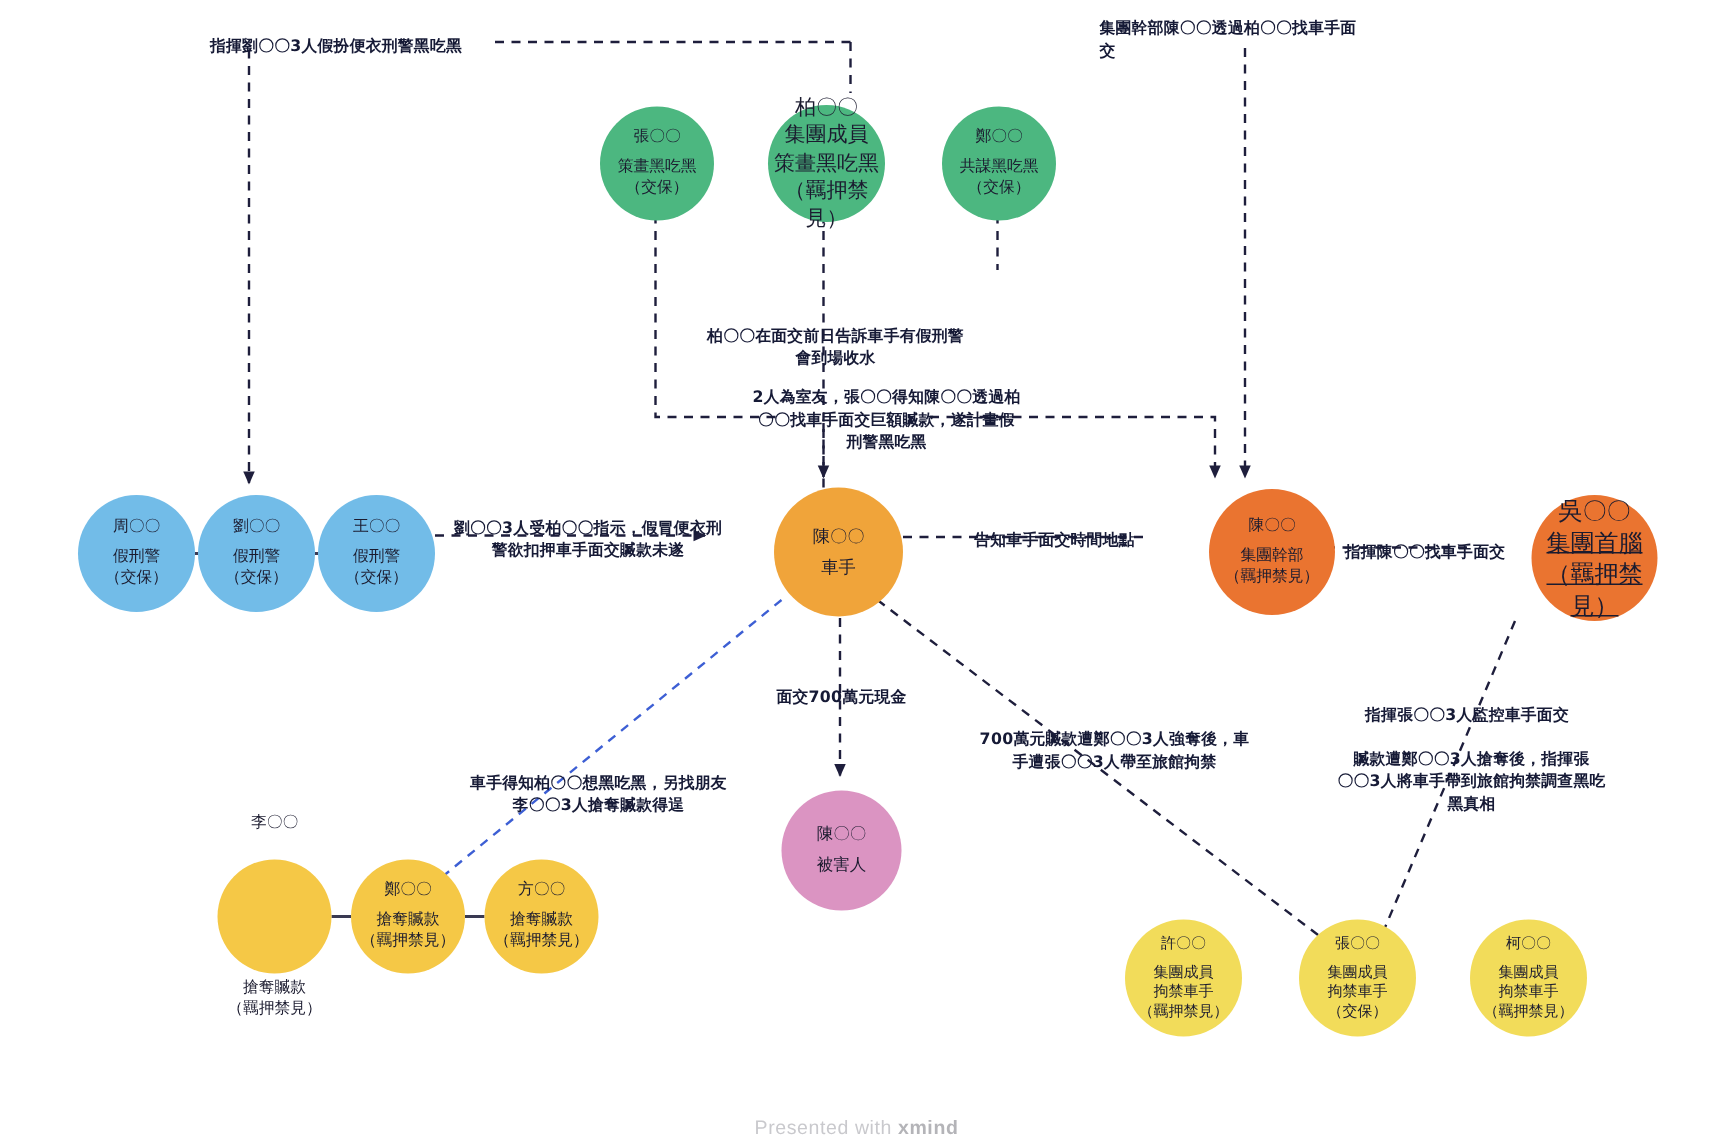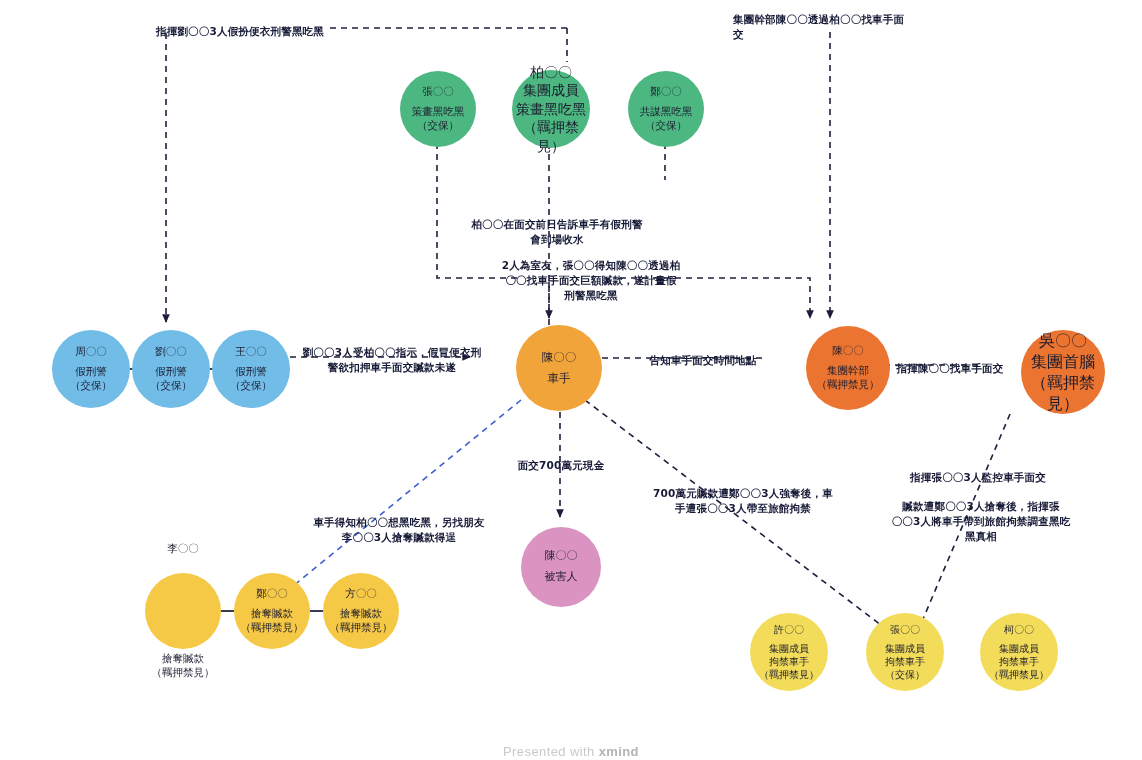--- a/index.html
+++ b/index.html
@@ -142,21 +142,21 @@
     </div>
     <div class="node" style="left: 806px; top: 326px; width: 84px; height: 84px; background: rgb(234, 116, 48); font-size: 10.5px;">
       <div class="nm">陳〇〇</div>
       <div class="gap"></div>
       <div class="rl" style="white-space: pre-line;">集團幹部
 （羈押禁見）</div>
     </div>
     <div class="node" style="left: 1021px; top: 330px; width: 84px; height: 84px; background: rgb(234, 116, 48); font-size: 16px;">
       <div class="nm">吳〇〇</div>
       <div class="gap"></div>
-      <div class="rl" style="white-space: pre-line;">集團首腦
+      <div class="rl" style="white-space: pre-line; text-decoration: underline;">集團首腦
 （羈押禁見）</div>
     </div>
     <div class="node" style="left: 521px; top: 527px; width: 80px; height: 80px; background: rgb(219, 148, 194); font-size: 11px;">
       <div class="nm">陳〇〇</div>
       <div class="gap"></div>
       <div class="rl" style="white-space: pre-line;">被害人</div>
     </div>
     <div class="node" style="left: 145px; top: 573px; width: 76px; height: 76px; background: rgb(245, 200, 70); font-size: 10.5px; gap: 48px;">
       <div class="nm">李〇〇</div>
       <div class="gap"></div>
@@ -189,21 +189,21 @@
 拘禁車手
 （交保）</div>
     </div>
     <div class="node" style="left: 980px; top: 613px; width: 78px; height: 78px; background: rgb(242, 220, 90); font-size: 10px;">
       <div class="nm">柯〇〇</div>
       <div class="gap"></div>
       <div class="rl" style="white-space: pre-line;">集團成員
 拘禁車手
 （羈押禁見）</div>
     </div>
-    <div class="lbl" style="left: 140px; top: 24px; width: 200px; font-size: 10.5px; text-align: center;">指揮劉〇〇3人假扮便衣刑警黑吃黑</div>
+    <div class="lbl" style="left: 140px; top: 24px; width: 200px; font-size: 10.5px; text-align: left;">指揮劉〇〇3人假扮便衣刑警黑吃黑</div>
     <div class="lbl" style="left: 448px; top: 217px; width: 218px; font-size: 10.5px; text-align: center;">柏〇〇在面交前日告訴車手有假刑警
 會到場收水</div>
     <div class="lbl" style="left: 733px; top: 12px; width: 180px; font-size: 10.5px; text-align: left;">集團幹部陳〇〇透過柏〇〇找車手面
 交</div>
     <div class="lbl" style="left: 487px; top: 258px; width: 208px; font-size: 10.5px; text-align: center;">2人為室友，張〇〇得知陳〇〇透過柏
 〇〇找車手面交巨額贓款，遂計畫假
 刑警黑吃黑</div>
     <div class="lbl" style="left: 300px; top: 345px; width: 184px; font-size: 10.5px; text-align: center;">劉〇〇3人受柏〇〇指示，假冒便衣刑
 警欲扣押車手面交贓款未遂</div>
     <div class="lbl" style="left: 640px; top: 353px; width: 126px; font-size: 10.5px; text-align: center;">告知車手面交時間地點</div>

